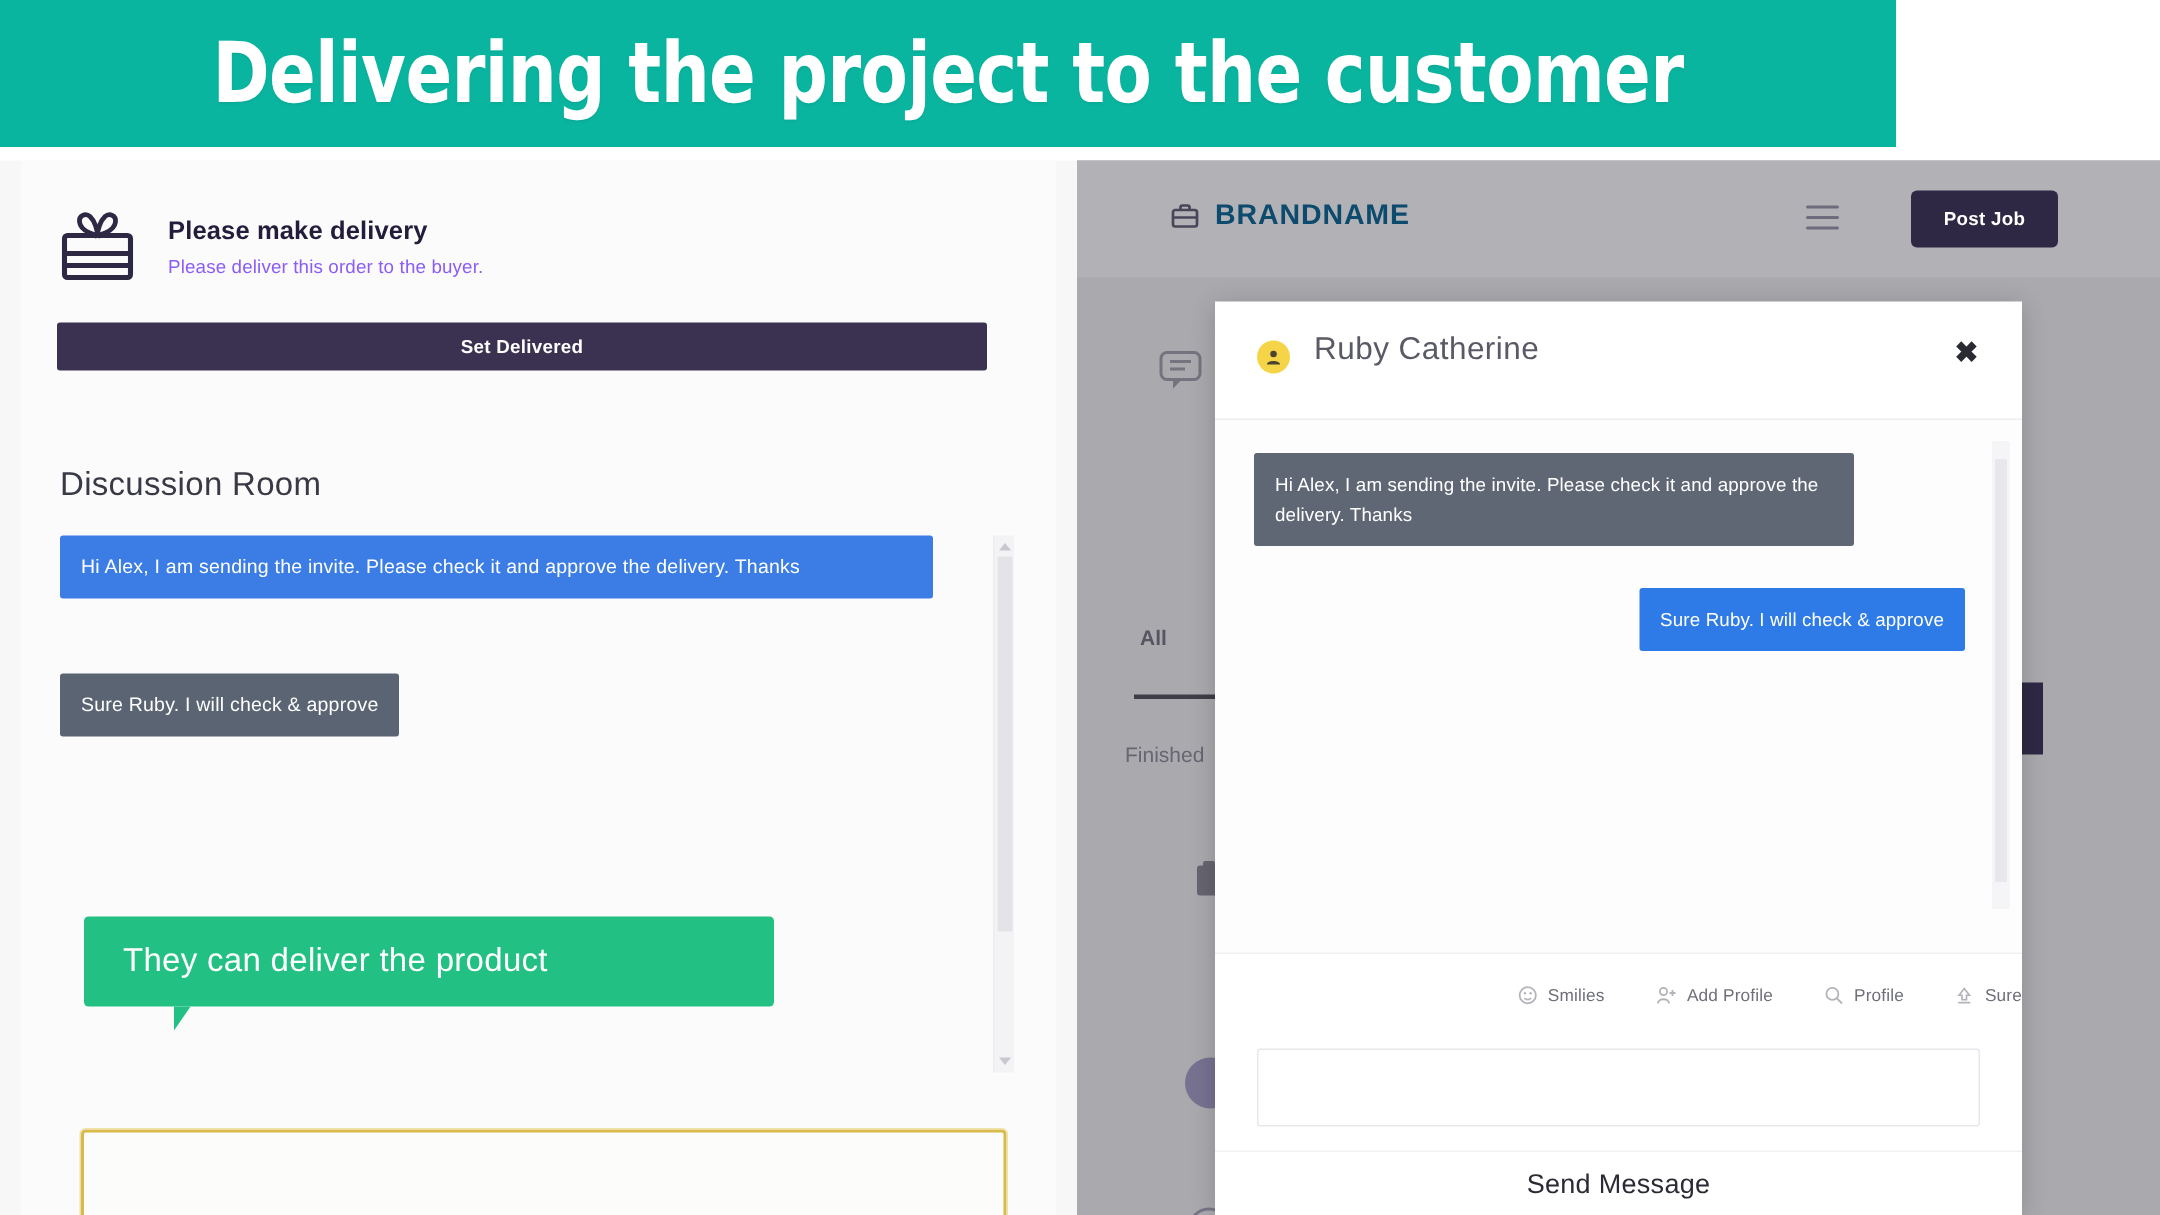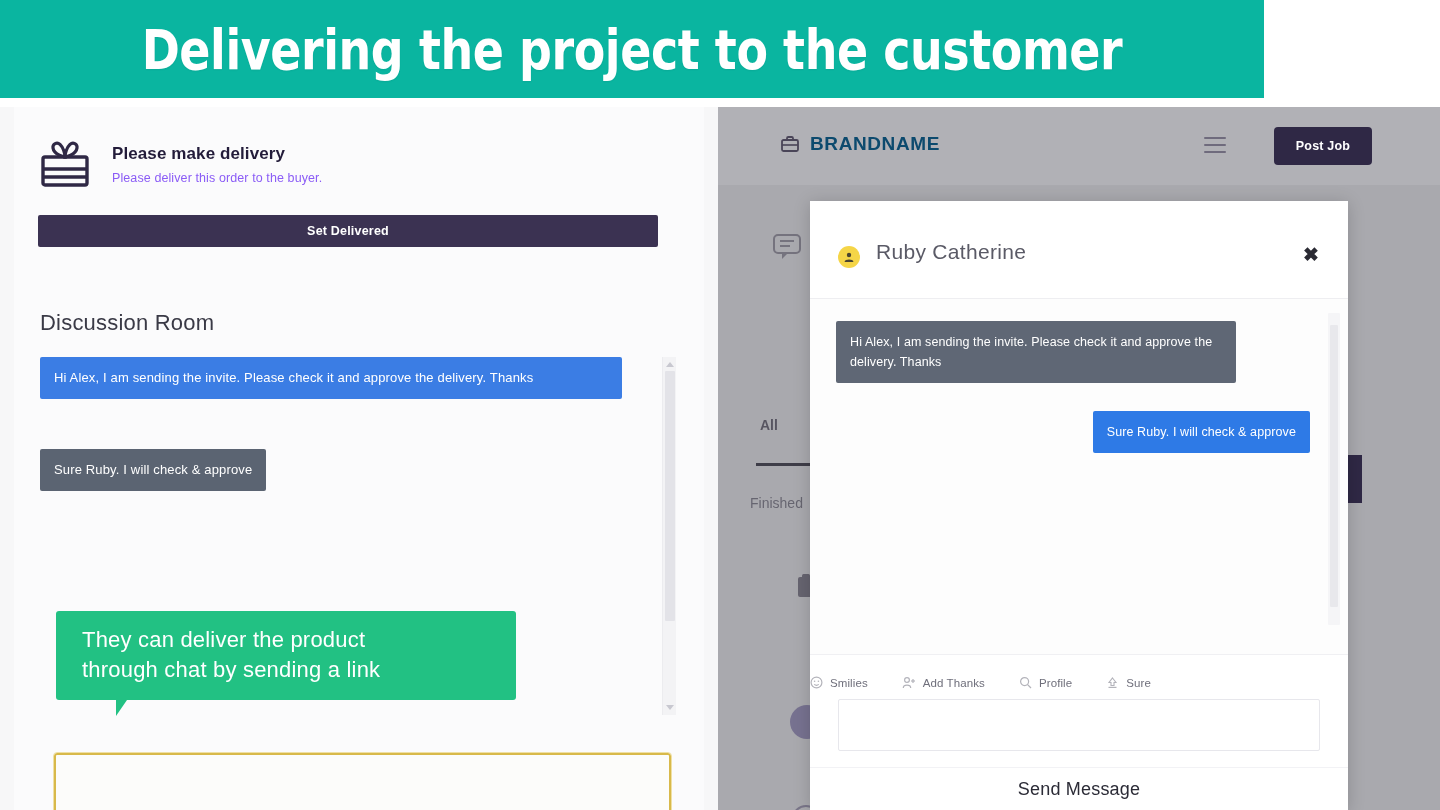--- a/index.html
+++ b/index.html
@@ -217,21 +217,21 @@
   .modal {
     position: absolute; left: 92px; top: 94px;
     width: 538px; height: 609px;
     background: #ffffff;
     box-shadow: 0 2px 16px rgba(0,0,0,0.18);
     overflow: hidden;
   }
   .modal-header {
     position: relative; height: 79px;
     border-bottom: 1px solid #eeeef1;
-    display: flex; align-items: center; margin-top: 19px;
+    display: flex; align-items: center;
   }
   .modal-avatar {
     position: absolute; left: 28px; top: 26px;
     width: 22px; height: 22px; border-radius: 50%;
     background: #f5d547;
     display: flex; align-items: center; justify-content: center;
   }
   .modal-title {
     position: absolute; left: 66px; top: 20px;
     font-size: 21px; color: #5a5a66; letter-spacing: 0.3px;
@@ -267,22 +267,23 @@
     background: #f5f5f7; border-radius: 1px;
   }
   .msb-thumb {
     position: absolute; left: 2px; top: 12px;
     width: 8px; height: 282px; background: #e8e8ec; border-radius: 1px;
   }
 
   .modal-actions {
     position: relative; height: 56px;
     border-top: 1px solid #f0f0f3;
-    display: flex; align-items: center; justify-content: flex-start;
+    display: flex; align-items: center; justify-content: flex-end;
     gap: 34px;
+    padding-left: 44px;
   }
   .action {
     display: flex; align-items: center; gap: 7px;
     font-size: 11.5px; color: #6f6f7b; cursor: pointer;
     letter-spacing: 0.1px;
   }
   .action svg { opacity: 0.65; }
 
   .modal-input {
     position: absolute; left: 28px; top: 498px;
@@ -339,21 +340,20 @@
         </div>
 
         <div class="left-scrollbar">
           <div class="sb-arrow up"></div>
           <div class="sb-thumb"></div>
           <div class="sb-arrow down"></div>
         </div>
 
         <div class="callout">
           <div class="callout-text">They can deliver the product</div>
-          <div class="callout-text">through chat by sending a link</div>
           <div class="callout-tail"></div>
         </div>
 
         <textarea class="msg-input" placeholder="" style=""></textarea>
 
       </div>
     </div>
 
     <div class="right-panel">
       <div class="right-dim"></div>
@@ -424,21 +424,21 @@
             </svg>
             <span>Smilies</span>
           </div>
           <div class="action">
             <svg width="14" height="13" viewBox="0 0 14 13">
               <circle cx="5" cy="4" r="2.4" fill="none" stroke="#8b8b96" stroke-width="1.2"></circle>
               <path d="M1.3 12 C1.3 8.2 8.7 8.2 8.7 12" fill="none" stroke="#8b8b96" stroke-width="1.2"></path>
               <line x1="11" y1="3" x2="11" y2="7" stroke="#8b8b96" stroke-width="1.2"></line>
               <line x1="9" y1="5" x2="13" y2="5" stroke="#8b8b96" stroke-width="1.2"></line>
             </svg>
-            <span>Add Thanks</span>
+            <span>Add Profile</span>
           </div>
           <div class="action">
             <svg width="13" height="13" viewBox="0 0 13 13">
               <circle cx="5.6" cy="5.6" r="4" fill="none" stroke="#8b8b96" stroke-width="1.2"></circle>
               <line x1="8.6" y1="8.6" x2="12" y2="12" stroke="#8b8b96" stroke-width="1.3"></line>
             </svg>
             <span>Profile</span>
           </div>
           <div class="action">
             <svg width="13" height="13" viewBox="0 0 13 13">

